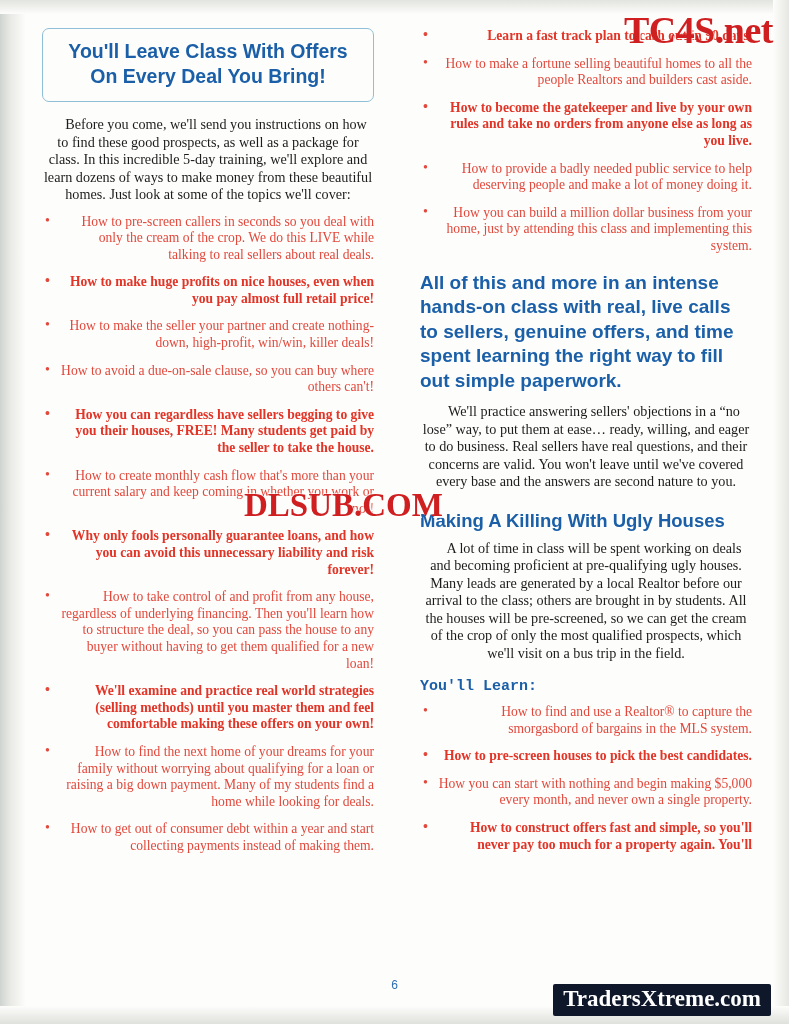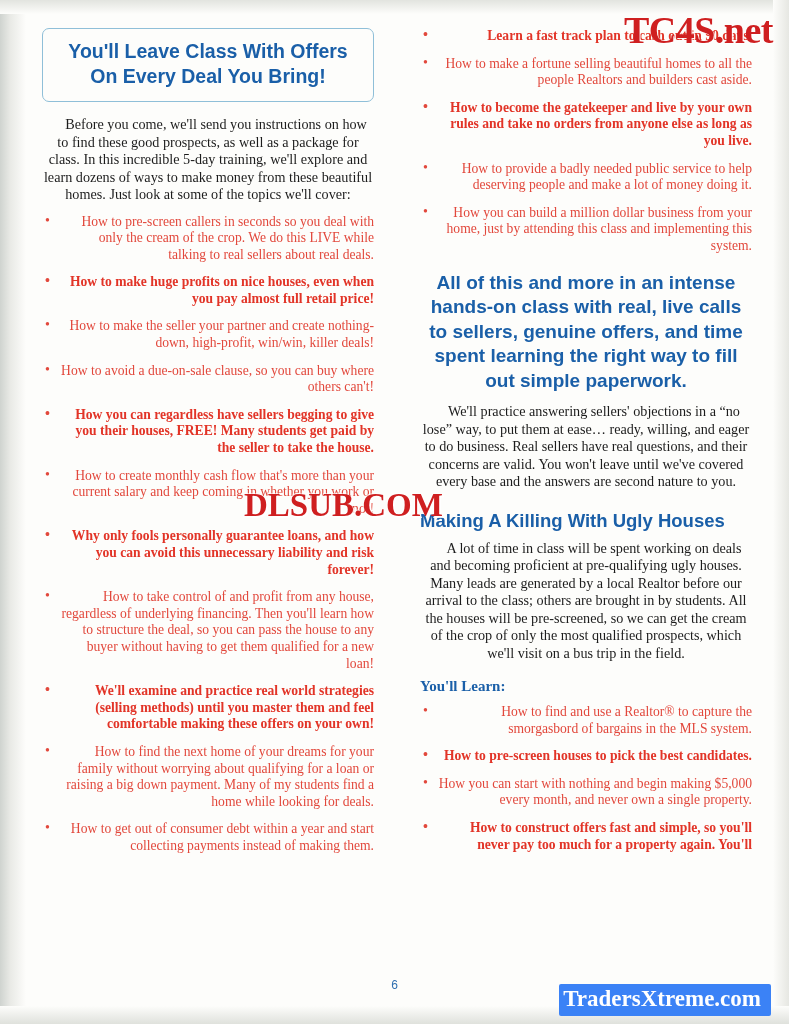--- a/index.html
+++ b/index.html
@@ -108,33 +108,33 @@
     font-size: 14px;
     color: #e2483c;
   }
 
   h2.blue-center {
     font-family: "Liberation Sans", sans-serif;
     font-weight: bold;
     font-size: 19px;
     line-height: 24.5px;
     color: #1a5fa8;
-    text-align: center;
+    text-align: left;
     margin: 16px 0 10px 0;
   }
   h2.blue-left {
     font-family: "Liberation Sans", sans-serif;
     font-weight: bold;
     font-size: 18.5px;
     line-height: 23px;
     color: #1a5fa8;
     margin: 18px 0 8px 0;
   }
   h3.blue-sub {
-    font-family: Liberation Serif, serif;
+    font-family: Liberation Mono, monospace;
     font-weight: bold;
     font-size: 15px;
     color: #1a5fa8;
     margin: 16px 0 9px 0;
     text-align: left;
   }
 
   .page-number {
     position: absolute;
     left: 0;
@@ -166,26 +166,26 @@
     font-weight: bold;
     font-size: 33px;
     color: #cf1f20;
     letter-spacing: 0px;
     text-shadow: 2px 2px 0 rgba(255,255,255,0.85), -1px -1px 0 rgba(255,255,255,0.6);
   }
   .wm-traders {
     position: absolute;
     right: 18px;
     bottom: 8px;
-    background: #3b82f6;
+    background: #0f172a;
     color: #ffffff;
     font-family: "Liberation Serif", serif;
     font-weight: bold;
     font-size: 23px;
-    padding: 2px 10px 4px 4px;
+    padding: 2px 10px 4px 10px;
     border-radius: 2px;
     letter-spacing: 0px;
   }
 </style>
 </head>
 <body>
 
 <div class="page">
 
   <div class="edge-left"></div>

